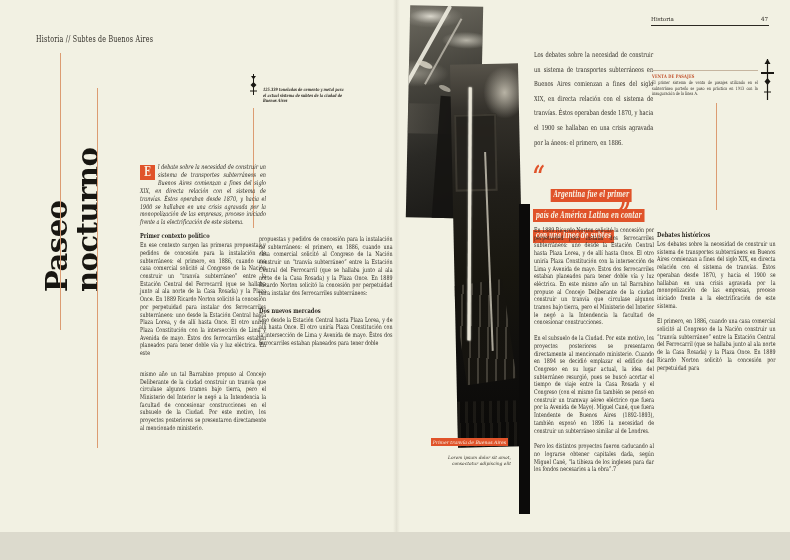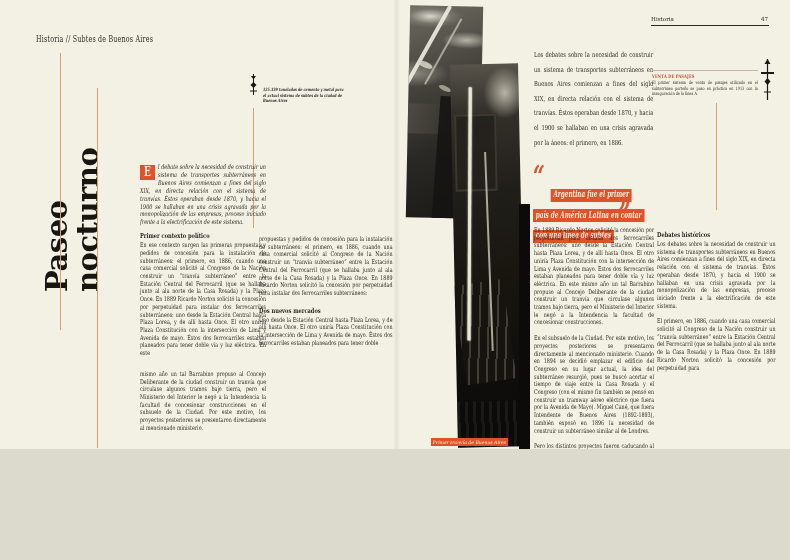--- a/index.html
+++ b/index.html
@@ -1,17 +1,17 @@
 <!DOCTYPE html>
 <html lang="es"><head>
 <meta charset="utf-8">
 <style>
   html,body{margin:0;padding:0;background:#dcdacd;}
   .spread{
-    position:relative;width:790px;height:449px;overflow:hidden;
+    position:relative;width:790px;height:532px;overflow:hidden;
     background:#f2f1e3;color:#2c2923;
     font-family:"DejaVu Serif", serif;
     -webkit-font-smoothing:antialiased;
   }
   .abs{position:absolute;}
   .cond{transform:scaleX(0.75);transform-origin:0 0;}
   p{margin:0;}
   .jtxt{text-align:justify;hyphens:auto;}
   .body-txt{font-size:6.4px;line-height:7.7px;}
   .col-heading{font-size:6.8px;font-weight:bold;}

